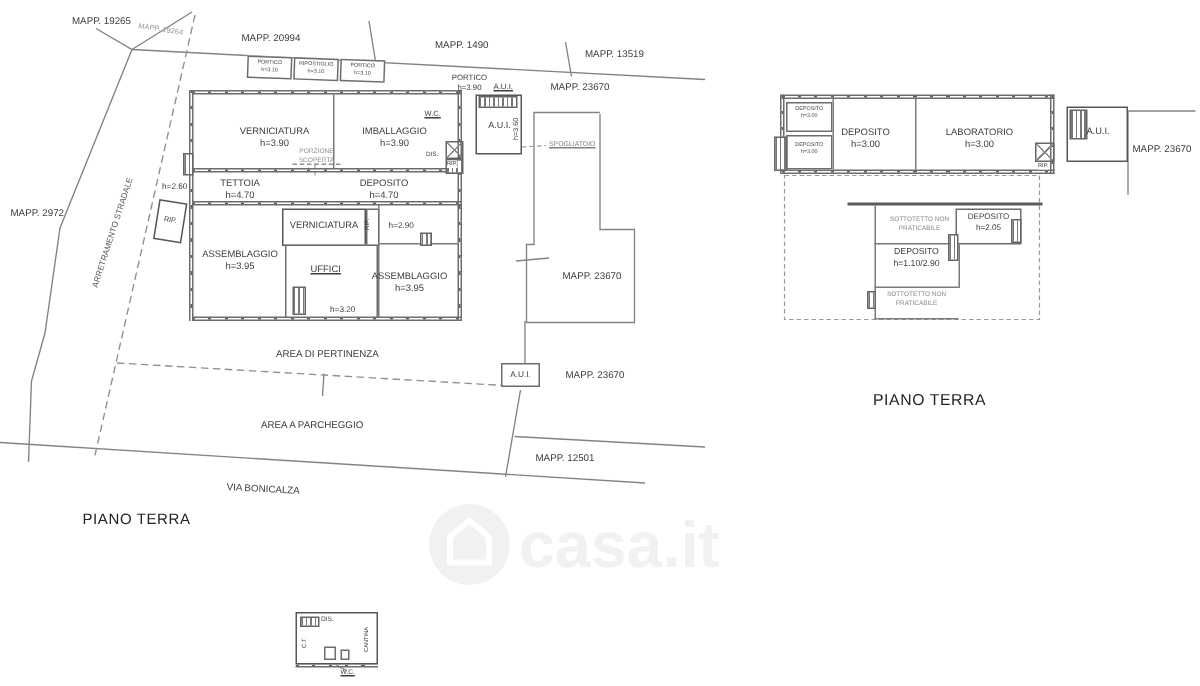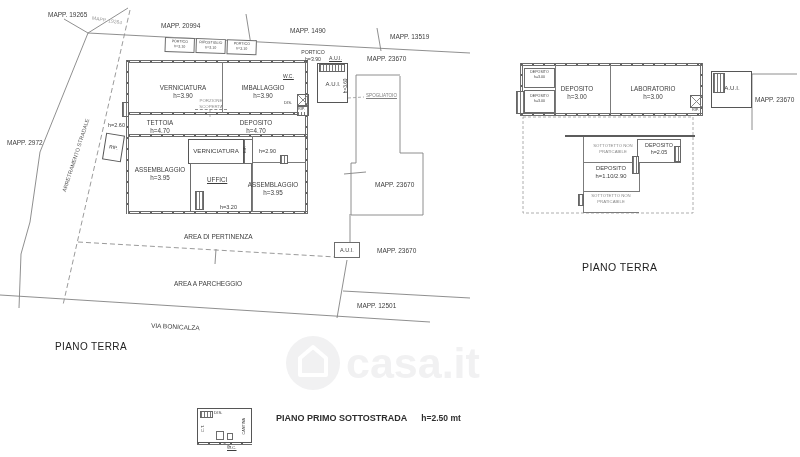--- a/index.html
+++ b/index.html
@@ -242,17 +242,14 @@
     <span>DEPOSITO</span>
       <span>h=1.10/2.90</span>
     </div>
   <div class="lbl wrap c" style="left:589px;top:193px;width:44px;font-size:4.3px;color:#8a8a8a;line-height:1.3">SOTTOTETTO NON PRATICABILE</div>
   <div class="lbl" style="left:582px;top:261px;font-size:10.5px;color:#222;letter-spacing:.4px">PIANO TERRA</div>
 
   <div class="lbl" style="left:214px;top:410px;font-size:4.4px">DIS.</div>
   <div class="lbl" style="left:200px;top:426px;font-size:4px;transform:rotate(-90deg)">C.T.</div>
   <div class="lbl" style="left:236px;top:424px;font-size:3.8px;transform:rotate(-90deg)">CANTINA</div>
   <div class="lbl u" style="left:227px;top:445px;font-size:4.4px">W.C.</div>
-  <div class="lbl" style="left:276px;top:413px;font-size:9px;font-weight:700;color:#2e2e2e">
-    <span>PIANO PRIMO SOTTOSTRADA</span><span style="margin-left:14px;font-size:8.5px">h=2.50 mt</span>
-  </div>
 
 </div>
 
 </body></html>

